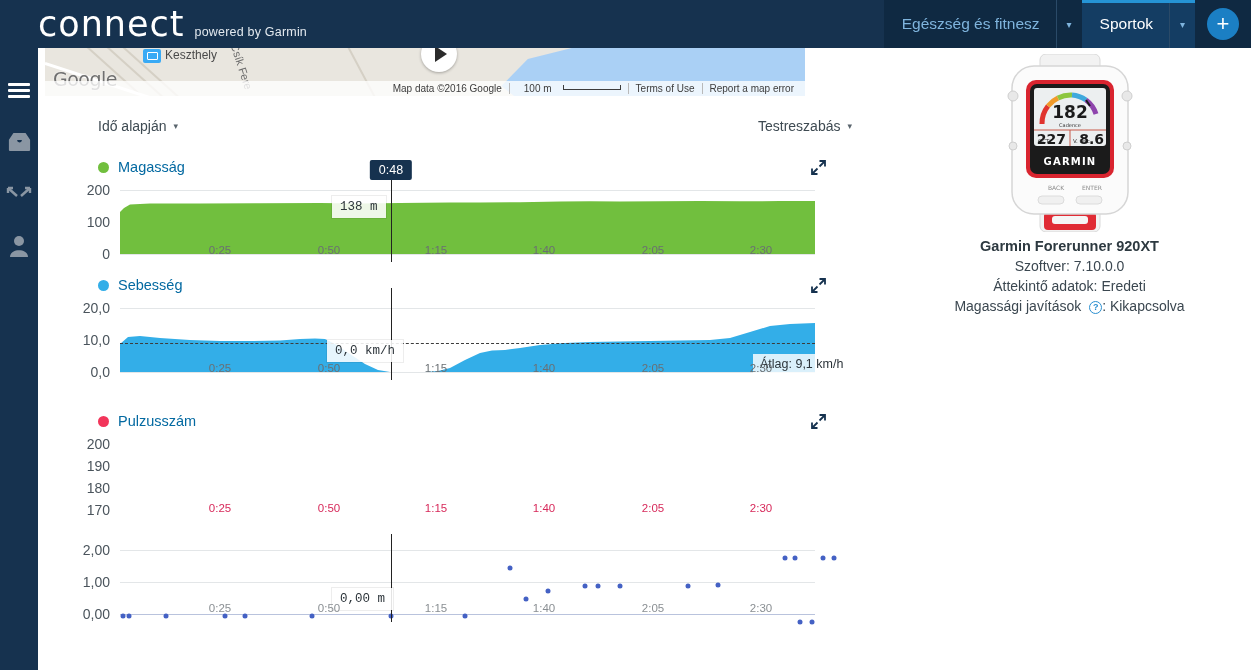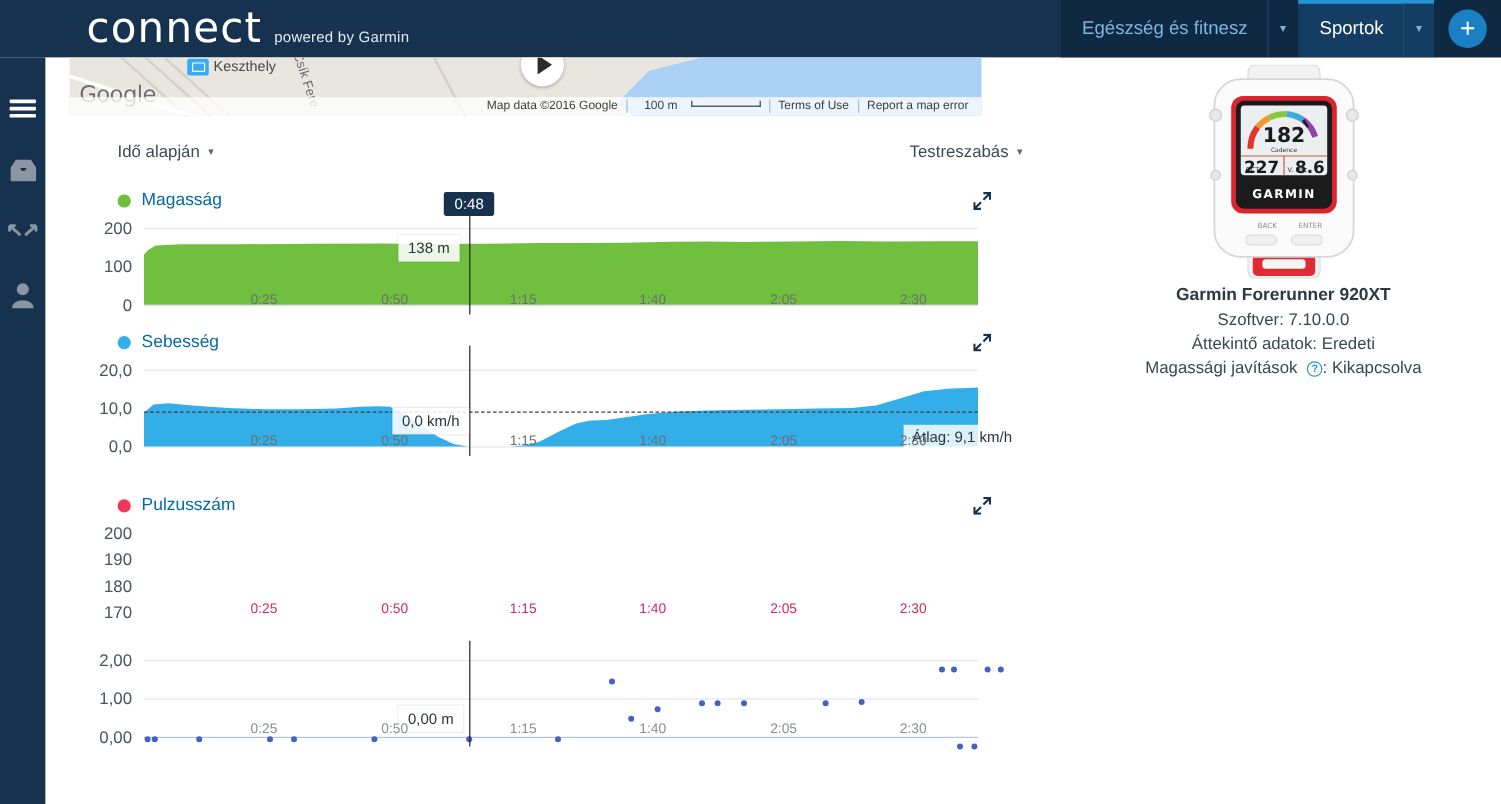--- a/index.html
+++ b/index.html
@@ -7,21 +7,21 @@
     width: 1251px; height: 670px;
     font-family: "Liberation Sans", sans-serif;
     background: #ffffff;
     overflow: hidden;
   }
   .app { position: relative; width: 1251px; height: 670px; }
 
   
   .topbar {
     position: absolute; top: 0; left: 0; width: 1251px; height: 48px;
-    background: #16324f; display: flex; align-items: center; padding-left: 34px;
+    background: #16324f; display: flex; align-items: center;
   }
   .logo-block { display: flex; align-items: baseline; margin-left: 38px; }
   .logo-word {
     font-family: "DejaVu Sans", sans-serif;
     font-size: 35px; letter-spacing: 1px; color: #ffffff; font-weight: 400;
     line-height: 1;
   }
   .logo-sub {
     font-size: 12.5px; color: #e3e9ef; margin-left: 10px; letter-spacing: .2px;
   }
@@ -78,21 +78,21 @@
   .rail-ico { fill: #8a96a3; }
 
   
   .main {
     position: absolute; left: 38px; top: 48px; width: 850px; height: 622px;
     background: #ffffff; overflow: hidden;
   }
 
   
   .map {
-    position: relative; margin-left: 20px; width: 760px; height: 48px;
+    position: relative; margin-left: 7px; width: 760px; height: 48px;
     overflow: hidden; background: #e8e5de;
   }
   .map-land { position: absolute; inset: 0; background: #e9e6df; }
   .map-water {
     position: absolute; right: 0; top: -16px; width: 330px; height: 90px;
     background: #aad0f5;
     clip-path: polygon(22% 100%, 8% 60%, 16% 30%, 40% 8%, 100% 0%, 100% 100%);
   }
   .map-road {
     position: absolute; background: #ffffff; height: 3px; transform-origin: left center;
@@ -191,20 +191,21 @@
   }
   .time-badge {
     position: absolute; top: -22px; transform: translateX(-50%);
     background: #16324f; color: #ffffff; font-size: 12.5px;
     padding: 3px 9px; border-radius: 2px; white-space: nowrap;
   }
   .val-tip {
     position: absolute; background: rgba(255,255,255,.88); color: #2c343a;
     font-size: 12.5px; padding: 4px 8px; white-space: nowrap;
     box-shadow: 0 0 0 1px rgba(0,0,0,.07);
+    font-family: Liberation Mono, monospace;
   }
   .avg-tip {
     position: absolute; background: rgba(255,255,255,.82); color: #2c343a;
     font-size: 12.5px; padding: 3px 7px; white-space: nowrap;
   }
   .avg-dash {
     position: absolute; left: 0; right: 0; height: 0;
     border-top: 1px dashed #3c3c3c;
   }
   .scatter-dot {

